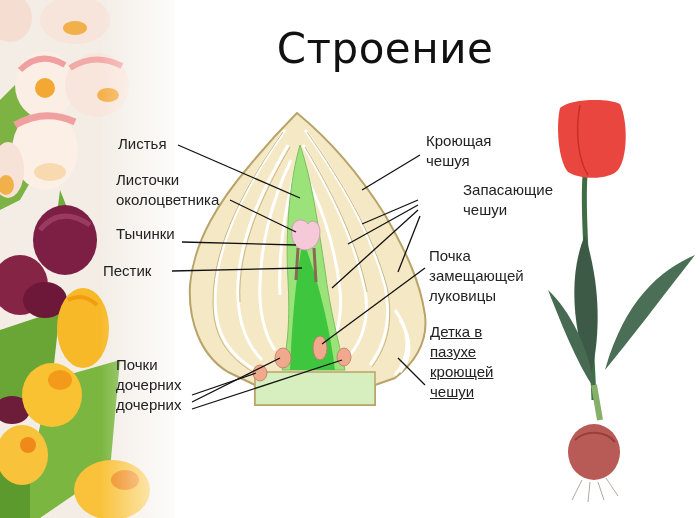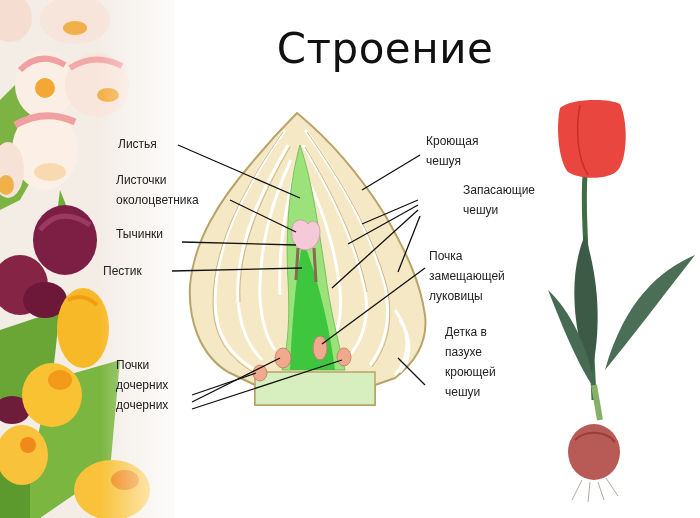--- a/index.html
+++ b/index.html
@@ -1,20 +1,20 @@
 <!DOCTYPE html>
 <html><head>
   <meta charset="utf-8">
   <style>
     html,body{margin:0;padding:0;}
     body{width:700px;height:518px;position:relative;overflow:hidden;background:#ffffff;font-family:"Liberation Sans",sans-serif;}
     .bg-left{position:absolute;left:0;top:0;width:175px;height:518px;}
     .fade{position:absolute;left:100px;top:0;width:90px;height:518px;background:linear-gradient(to right,rgba(255,255,255,0),#ffffff);}
     .title{position:absolute;left:0;top:24px;width:770px;text-align:center;font-family:"DejaVu Sans",sans-serif;font-size:42px;color:#111;letter-spacing:0.5px;}
-    .lbl{position:absolute;font-family:"Liberation Sans",sans-serif;font-size:12px;color:#222;line-height:20px;white-space:nowrap;}
+    .lbl{position:absolute;font-family:"Liberation Sans",sans-serif;font-size:15px;color:#222;line-height:20px;white-space:nowrap;}
     svg.diagram{position:absolute;left:0;top:0;}
   </style>
 </head>
 <body>
 
 <div class="bg-left">
   <svg width="175" height="518" viewBox="0 0 175 518">
     <rect x="0" y="0" width="175" height="518" fill="#f3ede6"></rect>
 
     <path d="M0,100 L40,60 L60,130 L20,200 L0,210 Z" fill="#7cb342"></path>
@@ -160,18 +160,18 @@
 </div>
 <div class="lbl" style="left:427px;top:180px;margin-left:36px;">
   <div>Запасающие</div>
   <div>чешуи</div>
 </div>
 <div class="lbl" style="left:429px;top:246px;">
   <div>Почка</div>
   <div>замещающей</div>
   <div>луковицы</div>
 </div>
-<div class="lbl" style="left:445px;top:322px;">
+<div class="lbl" style="left:430px;top:322px;text-decoration:underline;">
   <div>Детка в</div>
   <div>пазухе</div>
   <div>кроющей</div>
   <div>чешуи</div>
 </div>
 
 </body></html>

